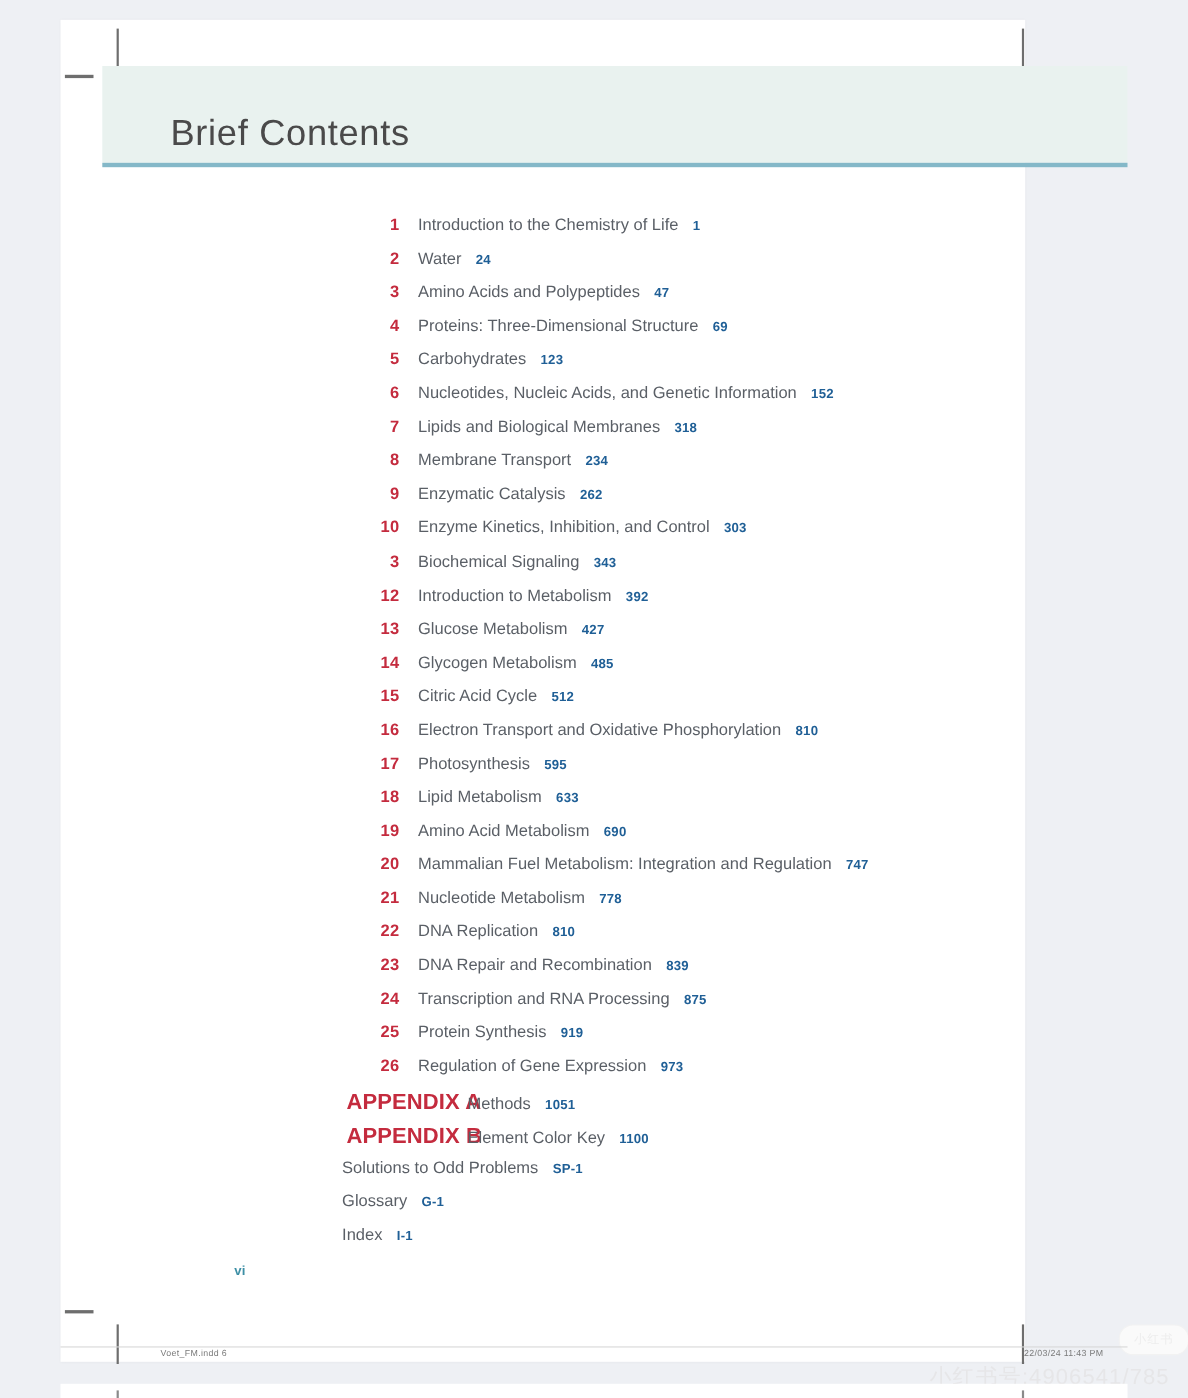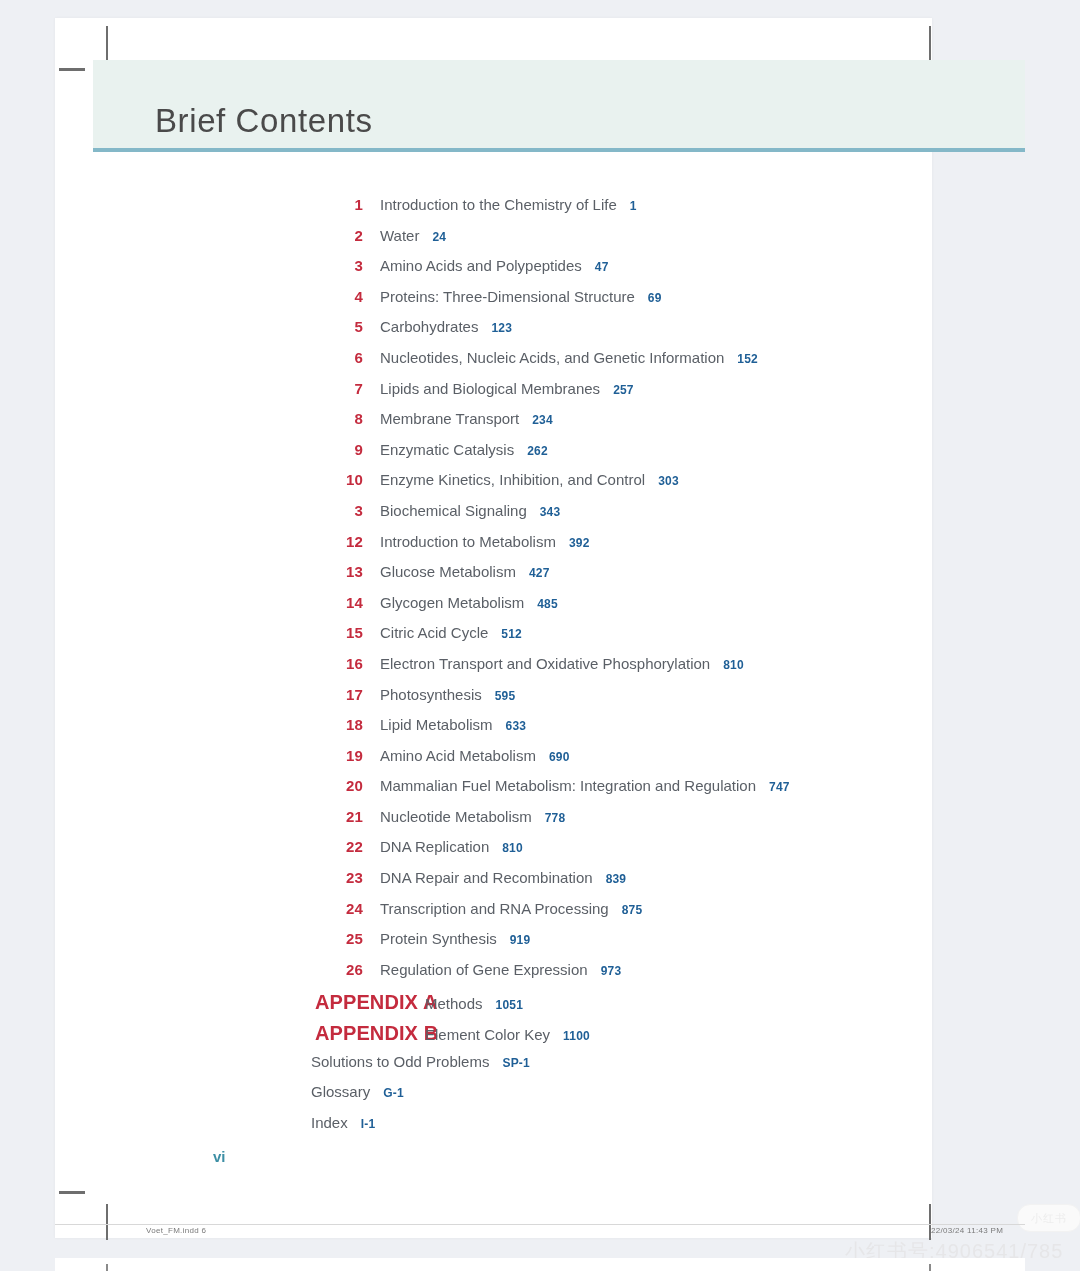--- a/index.html
+++ b/index.html
@@ -141,21 +141,21 @@
   }
   .toc-row.backmatter .toc-label {
     margin-left: 8px;
   }
 
   
   #folio {
     position: absolute;
     left: 158px;
     top: 1130px;
-    font-size: 15px;
+    font-size: 12px;
     font-weight: bold;
     color: #3d8fa5;
   }
 
   
   #footer-rule {
     position: absolute;
     left: 55px;
     top: 1224px;
     width: 970px;
@@ -244,21 +244,21 @@
         <span class="toc-page">123</span>
       </div>
       <div class="toc-row chapter">
         <span class="toc-num">6</span>
         <span class="toc-label">Nucleotides, Nucleic Acids, and Genetic Information</span>
         <span class="toc-page">152</span>
       </div>
       <div class="toc-row chapter">
         <span class="toc-num">7</span>
         <span class="toc-label">Lipids and Biological Membranes</span>
-        <span class="toc-page">257</span>
+        <span class="toc-page">318</span>
       </div>
       <div class="toc-row chapter">
         <span class="toc-num">8</span>
         <span class="toc-label">Membrane Transport</span>
         <span class="toc-page">234</span>
       </div>
       <div class="toc-row chapter">
         <span class="toc-num">9</span>
         <span class="toc-label">Enzymatic Catalysis</span>
         <span class="toc-page">262</span>

